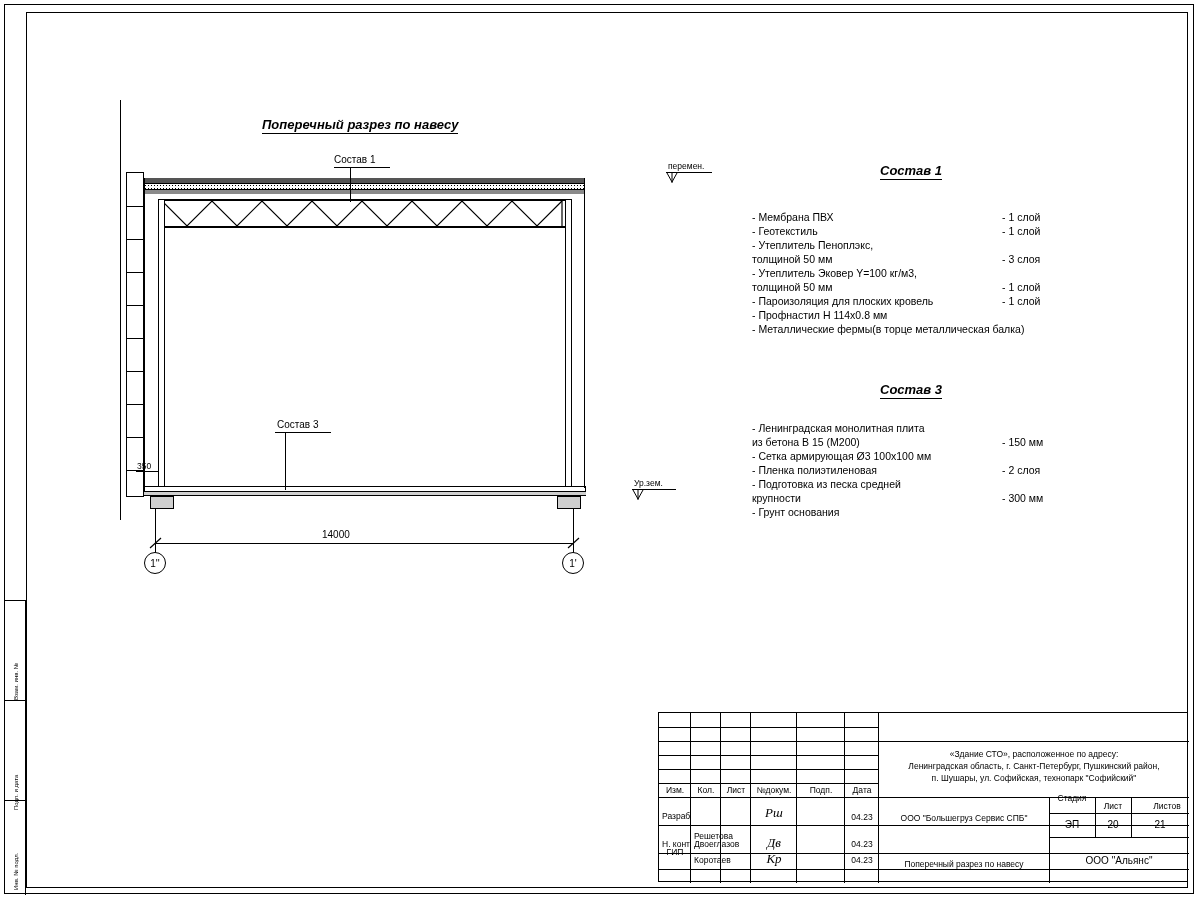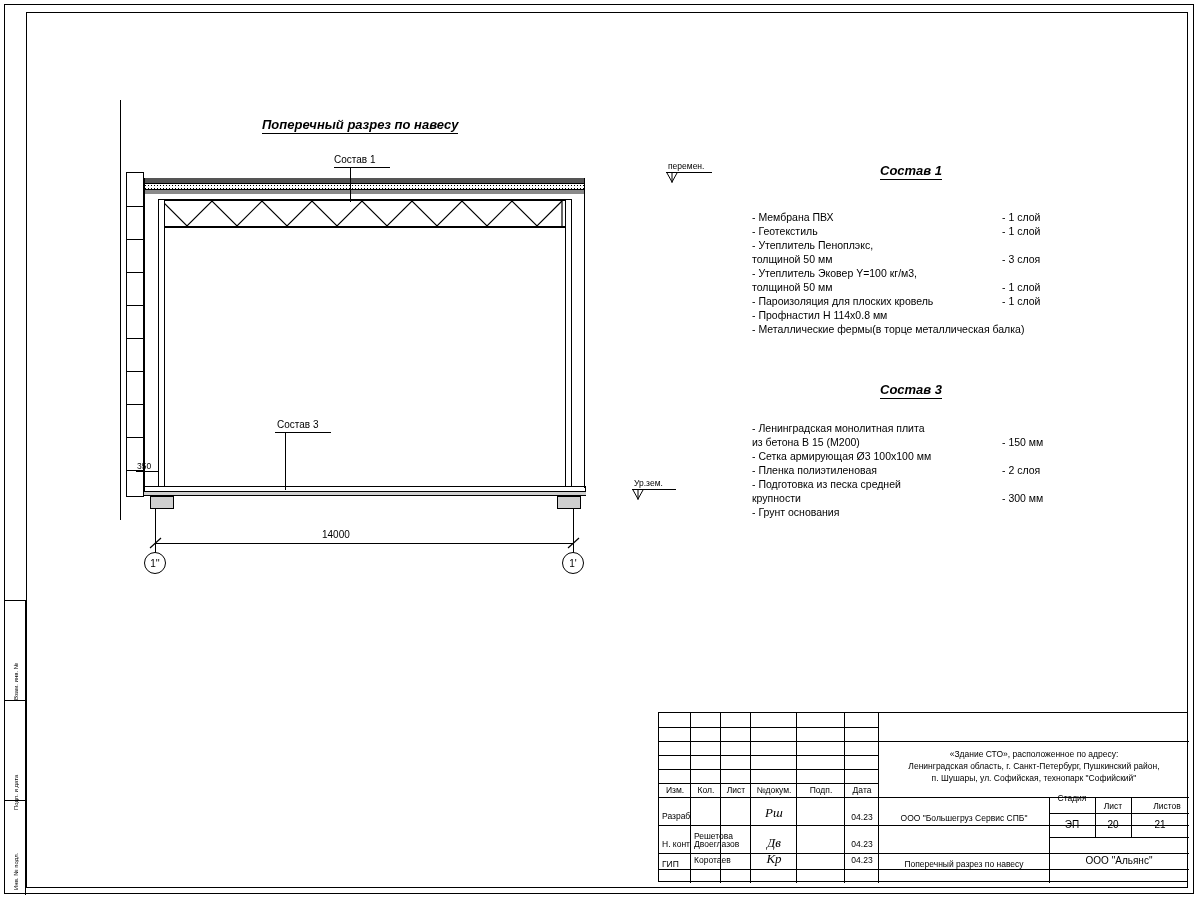--- a/index.html
+++ b/index.html
@@ -365,21 +365,21 @@
     <div class="cell pad" style="left:0; top:96px; width:32px; height:16px;">Разработал</div>
     <div class="cell pad" style="left:32px; top:96px; width:60px; height:16px;margin-top:20px;">Решетова</div>
     <div class="cell center sig" style="left:92px; top:92px; width:46px; height:20px;">Рш</div>
     <div class="cell center" style="left:186px; top:99px; width:34px; height:13px;">04.23</div>
 
     <div class="cell pad" style="left:0; top:124px; width:32px; height:16px;">Н. контр.</div>
     <div class="cell pad" style="left:32px; top:124px; width:60px; height:16px;">Двоеглазов</div>
     <div class="cell center sig" style="left:92px; top:122px; width:46px; height:18px;">Дв</div>
     <div class="cell center" style="left:186px; top:126px; width:34px; height:13px;">04.23</div>
 
-    <div class="cell pad" style="left:0; top:144px; width:32px; height:16px;">ГИП</div>
+    <div class="cell pad" style="left:0; top:132px; width:32px; height:16px;text-align:center;">ГИП</div>
     <div class="cell pad" style="left:32px; top:140px; width:60px; height:16px;">Коротаев</div>
     <div class="cell center sig" style="left:92px; top:138px; width:46px; height:20px;">Кр</div>
     <div class="cell center" style="left:186px; top:142px; width:34px; height:13px;">04.23</div>
 
     <div class="cell bt" style="left:220px; top:28px; width:310px; height:0;"></div>
 
     <div class="cell center" style="left:220px; top:36px; width:310px; height:12px;">«Здание СТО», расположенное по адресу:</div>
     <div class="cell center" style="left:220px; top:48px; width:310px; height:12px;">Ленинградская область, г. Санкт-Петербург, Пушкинский район,</div>
     <div class="cell center" style="left:220px; top:60px; width:310px; height:12px;">п. Шушары, ул. Софийская, технопарк "Софийский"</div>
 

